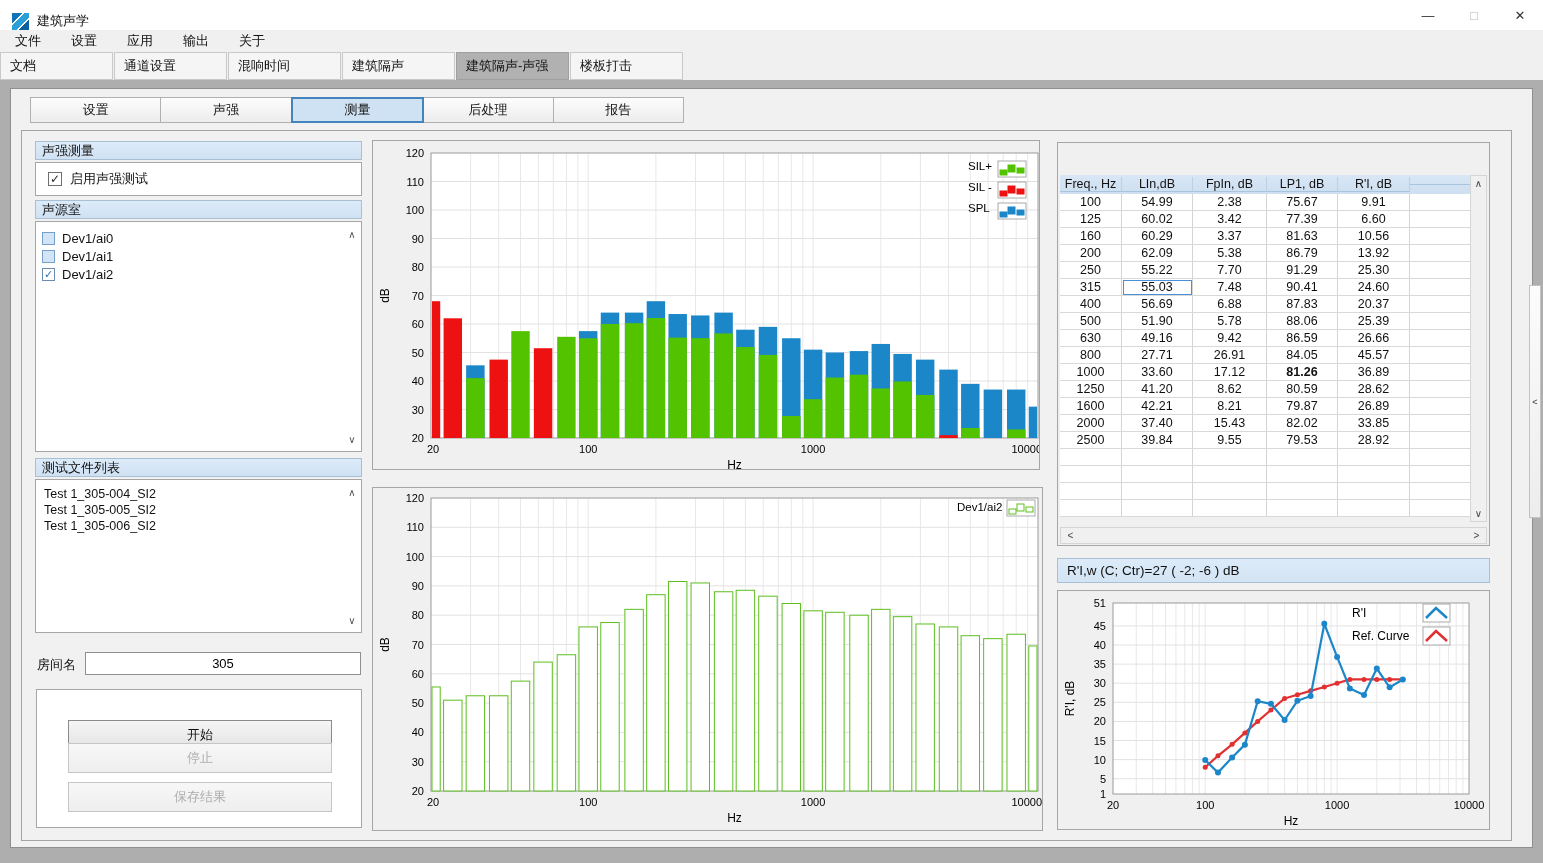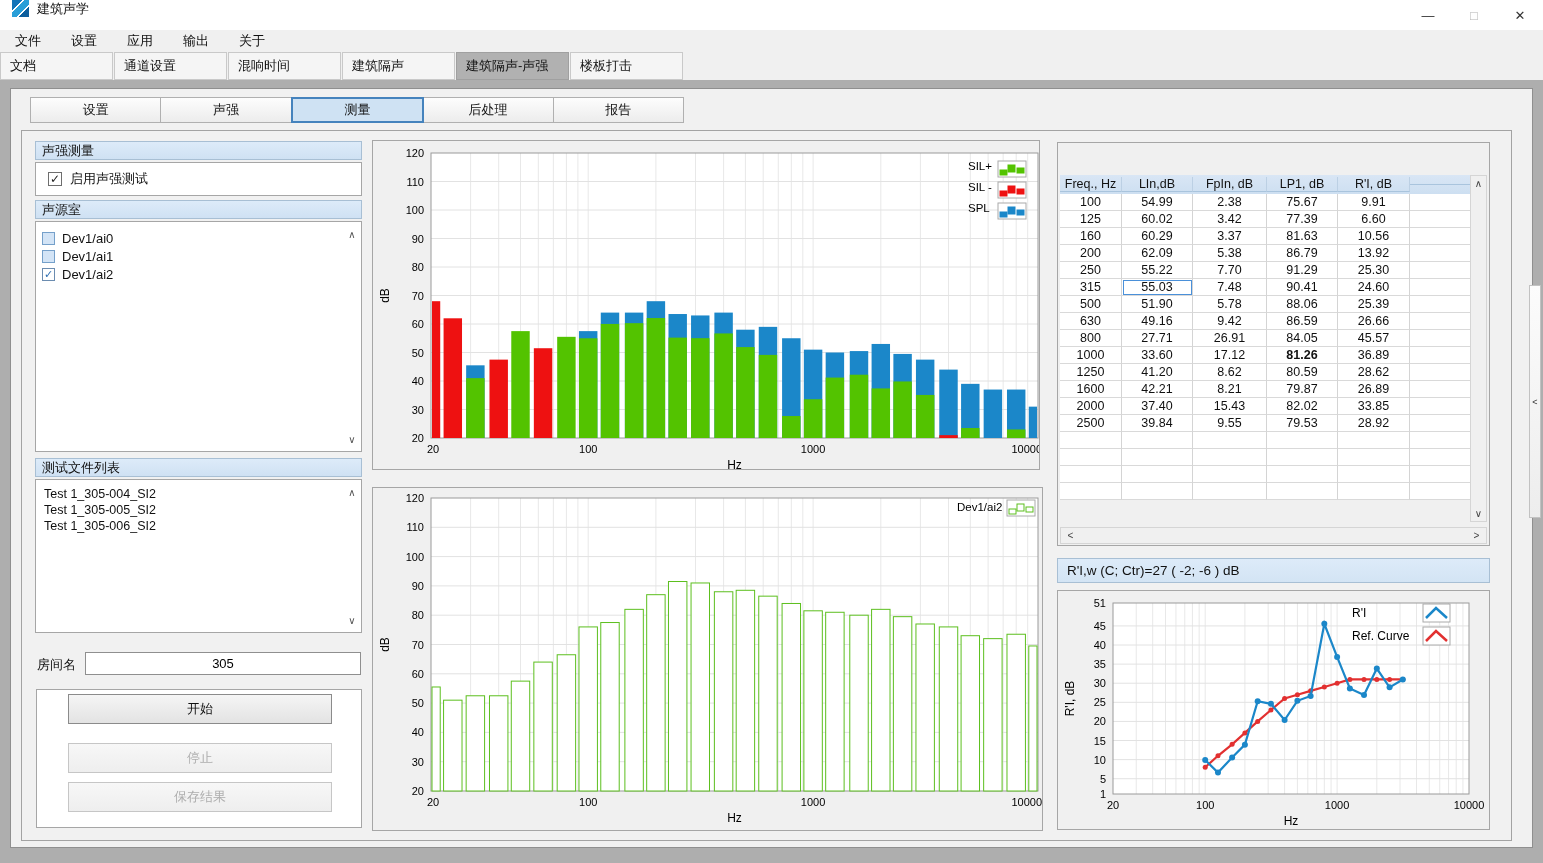--- a/index.html
+++ b/index.html
@@ -1,21 +1,21 @@
 <!DOCTYPE html>
 <html><head>
 <meta charset="utf-8">
 <style>
   html,body{margin:0;padding:0;background:#888;}
   *{box-sizing:border-box;}
   #app{position:relative;width:1543px;height:863px;background:#fff;overflow:hidden;
        font-family:"Liberation Sans","DejaVu Sans",sans-serif;font-size:13px;color:#111;}
   .abs{position:absolute;}
   
-  #titlebar{left:0;top:0;width:1543px;height:30px;background:#fff;display:flex;align-items:flex-start;}
+  #titlebar{left:0;top:0;width:1543px;height:30px;background:#fff;display:flex;align-items:flex-end;}
   #applogo{width:17px;height:17px;margin-left:12px;background:
      linear-gradient(135deg,#1173b8 0 30%,#fff 30% 38%,#2a9fd8 38% 62%,#fff 62% 70%,#0d5f9e 70%);}
   #apptitle{margin-left:8px;font-size:13px;}
   .winbtn{width:46px;height:30px;display:flex;align-items:center;justify-content:center;color:#333;font-size:13px;}
   
   #menubar{left:0;top:30px;width:1543px;height:22px;background:#f0f0f0;display:flex;align-items:center;}
   .menuitem{padding:0 15px;height:22px;display:flex;align-items:center;}
   
   #maintabs{left:0;top:52px;width:1543px;height:28px;background:#f0f0f0;display:flex;}
   .mtab{width:113px;margin-right:1px;background:#f5f5f5;border:1px solid #c9c9c9;display:flex;align-items:center;padding-left:9px;}
@@ -143,21 +143,21 @@
     <span class="scrollarrow" style="bottom:5px">∨</span>
   <div style="height: 16px; padding-left: 8px; font-size: 12.5px; line-height: 16px;">Test 1_305-004_SI2</div>
       <div style="height: 16px; padding-left: 8px; font-size: 12.5px; line-height: 16px;">Test 1_305-005_SI2</div>
       <div style="height: 16px; padding-left: 8px; font-size: 12.5px; line-height: 16px;">Test 1_305-006_SI2</div>
     </div>
 
   <span class="abs" style="left:37px;top:656px">房间名</span>
   <input class="abs" style="left: 85px; top: 652px; width: 276px; height: 23px; border: 1px solid rgb(143, 143, 143); text-align: center; font-size: 13px; font-family: inherit;" value="305">
 
   <div class="abs whitebox" style="left:36px;top:689px;width:326px;height:139px">
-    <div class="btn" style="top:4px">开始</div>
+    <div class="btn" style="top:30px">开始</div>
     <div class="btn disabled" style="top:53px">停止</div>
     <div class="btn disabled" style="top:92px">保存结果</div>
   </div>
 
   <div class="panel" style="left:372px;top:140px;width:668px;height:330px">
     <svg id="chart1" width="666" height="328">
         <rect x="58" y="12" width="607" height="285" fill="#fff"></rect>
         <line x1="97.60303155465938" y1="12" x2="97.60303155465938" y2="297" stroke="#e8e8e8"></line>
         <line x1="125.70182961443817" y1="12" x2="125.70182961443817" y2="297" stroke="#e8e8e8"></line>
         <line x1="147.49695064260305" y1="12" x2="147.49695064260305" y2="297" stroke="#e8e8e8"></line>
@@ -419,20 +419,28 @@
           </div>
           <div class="trow">
             <div class="tcell" style="width: 62px;">315</div>
             <div class="tcell focus" style="width: 71px;">55.03</div>
             <div class="tcell" style="width: 74px;">7.48</div>
             <div class="tcell" style="width: 71px;">90.41</div>
             <div class="tcell" style="width: 72px;">24.60</div>
             <div class="tcell" style="width: 62px;"></div>
           </div>
           <div class="trow">
+            <div class="tcell" style="width: 62px;">400</div>
+            <div class="tcell" style="width: 71px;">56.69</div>
+            <div class="tcell" style="width: 74px;">6.88</div>
+            <div class="tcell" style="width: 71px;">87.83</div>
+            <div class="tcell" style="width: 72px;">20.37</div>
+            <div class="tcell" style="width: 62px;"></div>
+          </div>
+          <div class="trow">
             <div class="tcell" style="width: 62px;">500</div>
             <div class="tcell" style="width: 71px;">51.90</div>
             <div class="tcell" style="width: 74px;">5.78</div>
             <div class="tcell" style="width: 71px;">88.06</div>
             <div class="tcell" style="width: 72px;">25.39</div>
             <div class="tcell" style="width: 62px;"></div>
           </div>
           <div class="trow">
             <div class="tcell" style="width: 62px;">630</div>
             <div class="tcell" style="width: 71px;">49.16</div>

